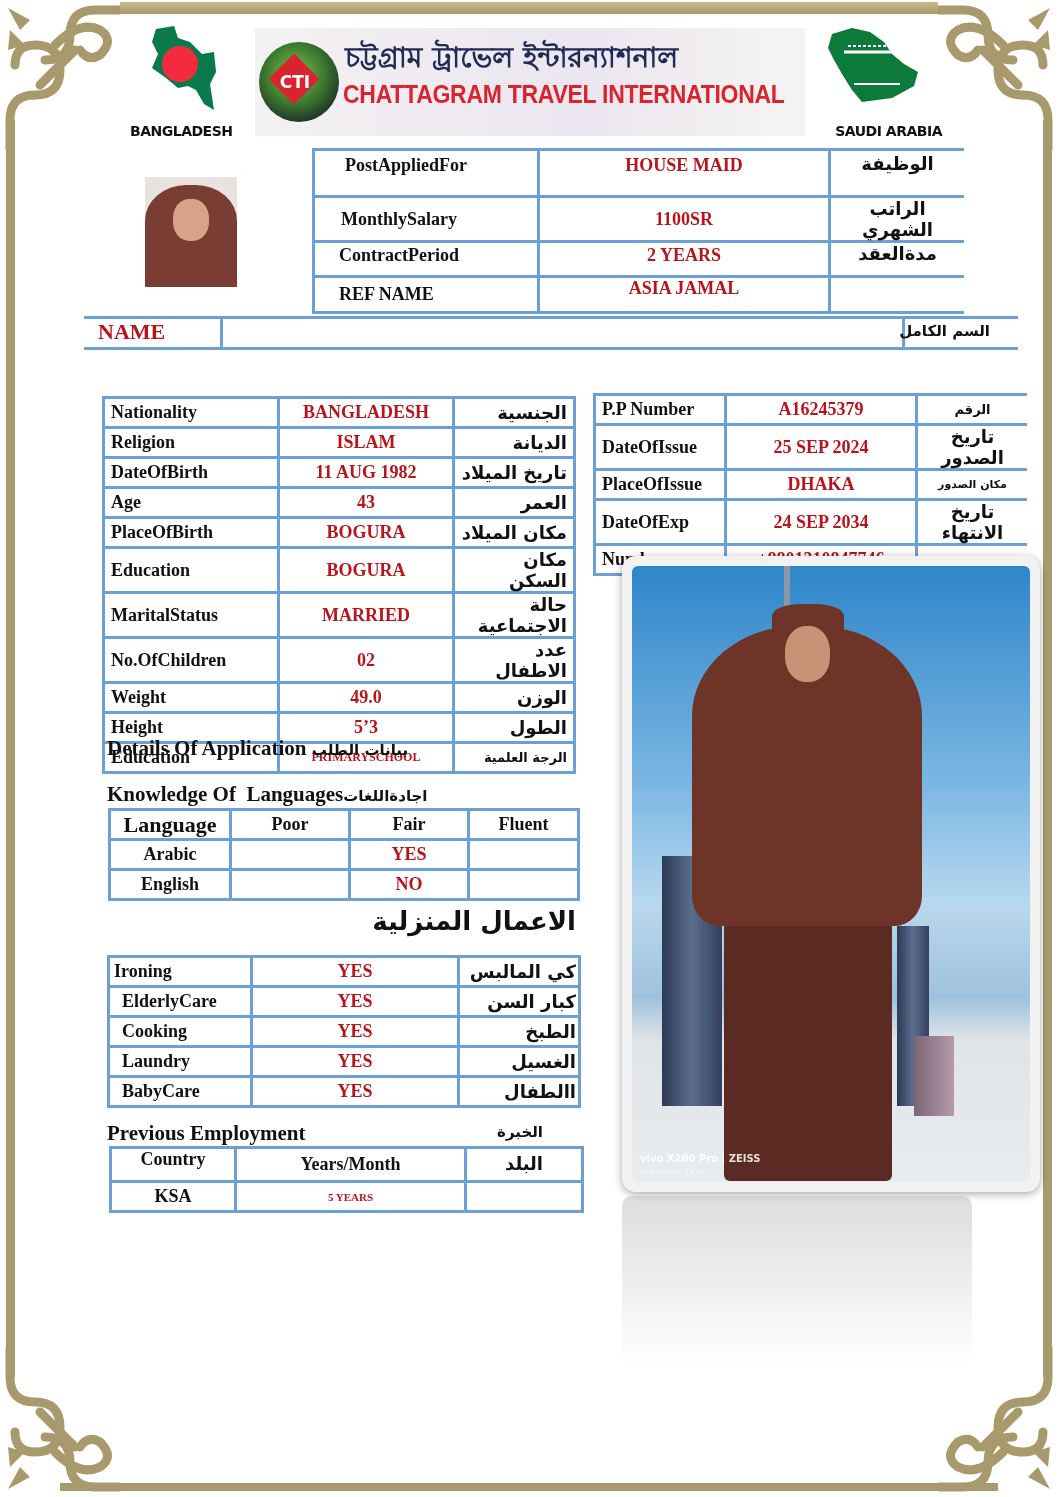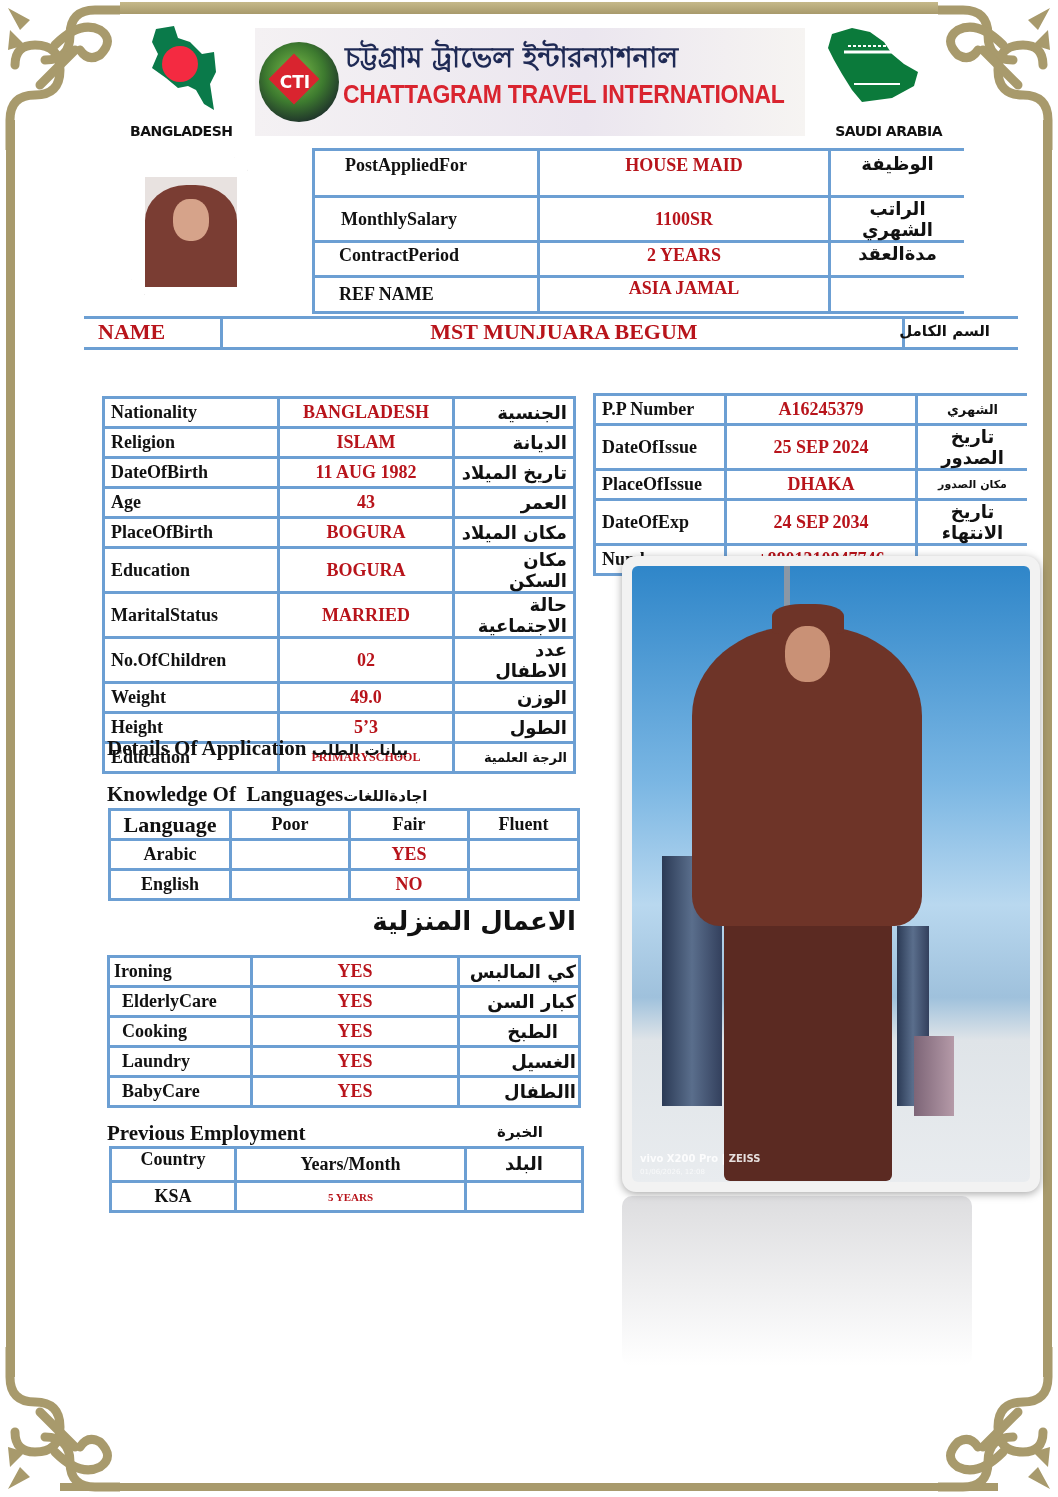--- a/index.html
+++ b/index.html
@@ -191,21 +191,20 @@
 <div class="small-photo">
   <div class="inner">
     <div class="hijab-s"></div>
     <div class="face-s"></div>
   </div>
 </div>
 
 <div class="name-row">
   <span class="nl">NAME</span>
   <span class="sep1"></span>
-  <span class="nv">MST MUNJUARA BEGUM</span>
   <span class="sep2"></span>
   <span class="na">السم الكامل</span>
 </div>
 
 <table class="doc personal">
   <tbody>
       <tr>
         <td class="lbl" style="width:160px">Nationality</td>
         <td class="red" style="width:160px">BANGLADESH</td>
         <td class="ar">الجنسية</td>
@@ -261,21 +260,21 @@
         <td class="ar" style="font-size:13px">الرجة العلمية</td>
       </tr>
 </tbody>
   </table>
 
 <table class="doc passport">
   <tbody>
       <tr>
         <td class="lbl" style="width:116px">P.P Number</td>
         <td class="red" style="width:176px">A16245379</td>
-        <td class="ar" style="text-align:center;font-size:13px">الشهري</td>
+        <td class="ar" style="text-align:center;font-size:13px">الرقم</td>
       </tr>
   <tr>
         <td class="lbl">DateOfIssue</td>
         <td class="red">25 SEP 2024</td>
         <td class="ar" style="text-align:center">تاريخ الصدور</td>
       </tr>
   <tr>
         <td class="lbl">PlaceOfIssue</td>
         <td class="red">DHAKA</td>
         <td class="ar" style="text-align:center;font-size:11px">مكان الصدور</td>
@@ -336,21 +335,21 @@
         <td class="ar" style="padding-right:2px">كي المالبس</td>
       </tr>
   <tr>
         <td class="lbl" style="padding-left:12px">ElderlyCare</td>
         <td class="red">YES</td>
         <td class="ar" style="padding-right:2px">كبار السن</td>
       </tr>
   <tr>
         <td class="lbl" style="padding-left:12px">Cooking</td>
         <td class="red">YES</td>
-        <td class="ar" style="padding-right:20px">الطبخ</td>
+        <td class="ar" style="padding-right:2px">الطبخ</td>
       </tr>
   <tr>
         <td class="lbl" style="padding-left:12px">Laundry</td>
         <td class="red">YES</td>
         <td class="ar" style="padding-right:2px">الغسيل</td>
       </tr>
   <tr>
         <td class="lbl" style="padding-left:12px">BabyCare</td>
         <td class="red">YES</td>
         <td class="ar" style="padding-right:2px">االطفال</td>

